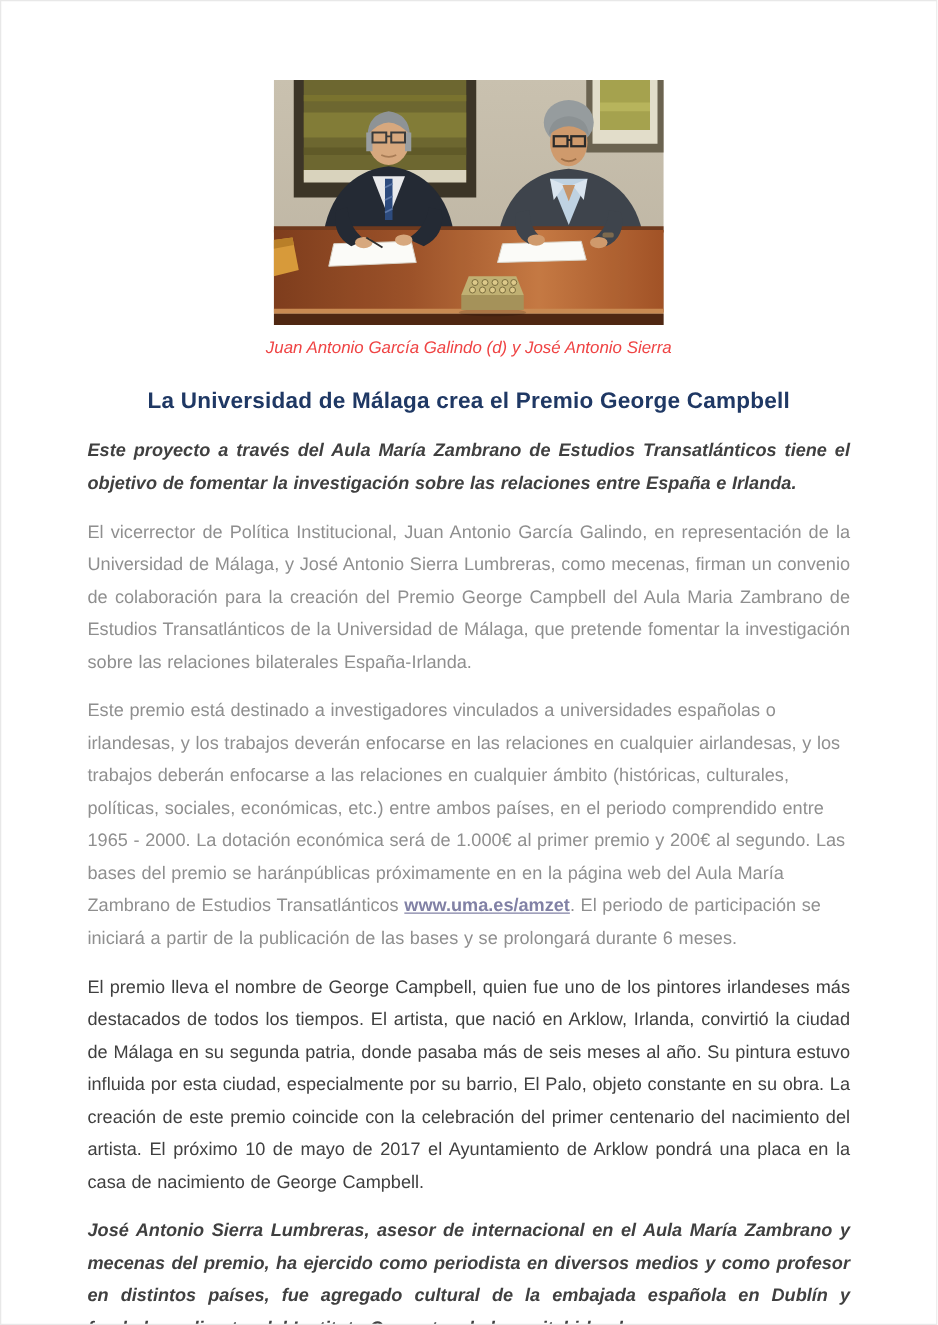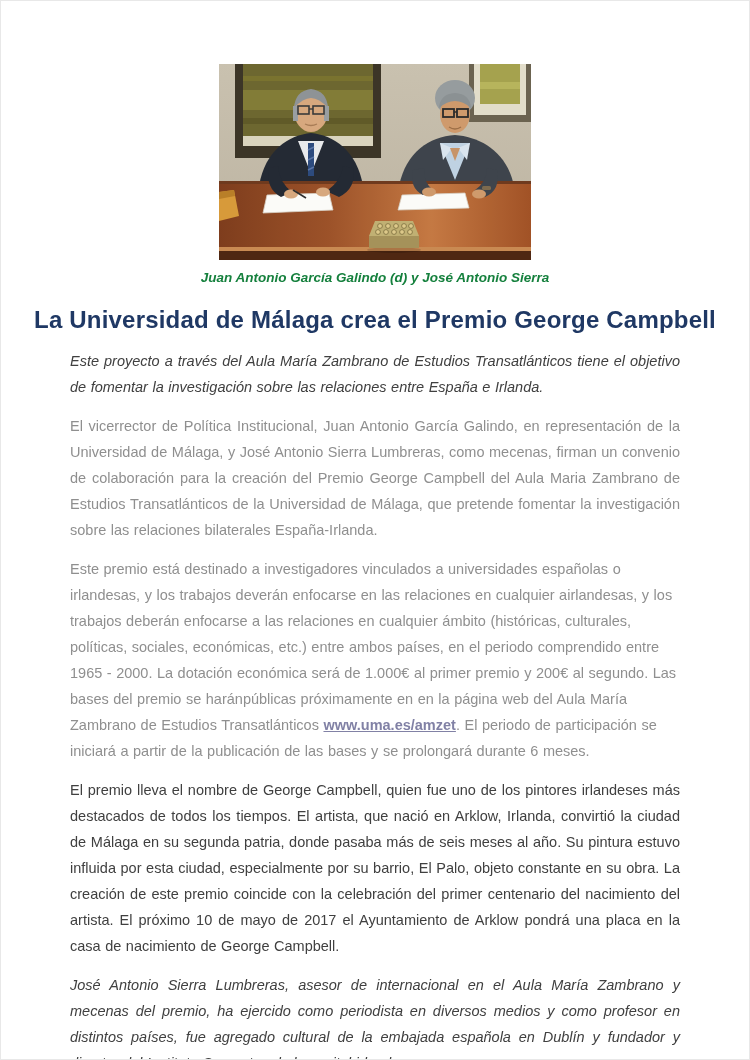--- a/index.html
+++ b/index.html
@@ -4,38 +4,38 @@
 <style>
   html,body{margin:0;padding:0;background:#ffffff;}
   .page{
     width:750px;height:1060px;position:relative;background:#ffffff;
     overflow:hidden;font-family:"Liberation Sans", sans-serif;
     box-sizing:border-box;border:1px solid #e8e8e8;
   }
   .photo-wrap{width:312px;margin:63px auto 0;}
   .photo-wrap svg{display:block;width:312px;height:196px;}
   .caption{
-    text-align:center;font-style:italic;font-size:13.5px;color:#15803d;
-    margin:9px 0 0 0;line-height:17px;font-weight:bold;
+    text-align:center;font-style:italic;font-size:13.5px;color:#ef4444;
+    margin:9px 0 0 0;line-height:17px;
   }
   h1.headline{
-    font-size:24px;font-weight:bold;color:#1f3864;text-align:center;
+    font-size:18px;font-weight:bold;color:#1f3864;text-align:center;
     margin:23px 0 0 0;line-height:22px;letter-spacing:0.2px;
   }
   .content{margin:0 69px;}
   p.body{
     font-size:14.5px;line-height:26px;margin:13px 0 0 0;
     word-spacing:0.5px;
   }
   p.lead{margin-top:17px;}
   .justify{text-align:justify;}
   .left{text-align:left;}
   .gray{color:#8f8f8f;}
   .dark{color:#404040;}
-  .italic{font-style:italic;}
+  .italic{font-style:italic;font-weight:bold;}
   a.link{color:#8181a5;text-decoration:underline;cursor:pointer;font-weight:bold;}
 </style>
 </head>
 <body>
 
 <div class="page">
 
   <div class="photo-wrap">
     <svg viewBox="0 0 312 196" aria-hidden="true">
       <defs>

